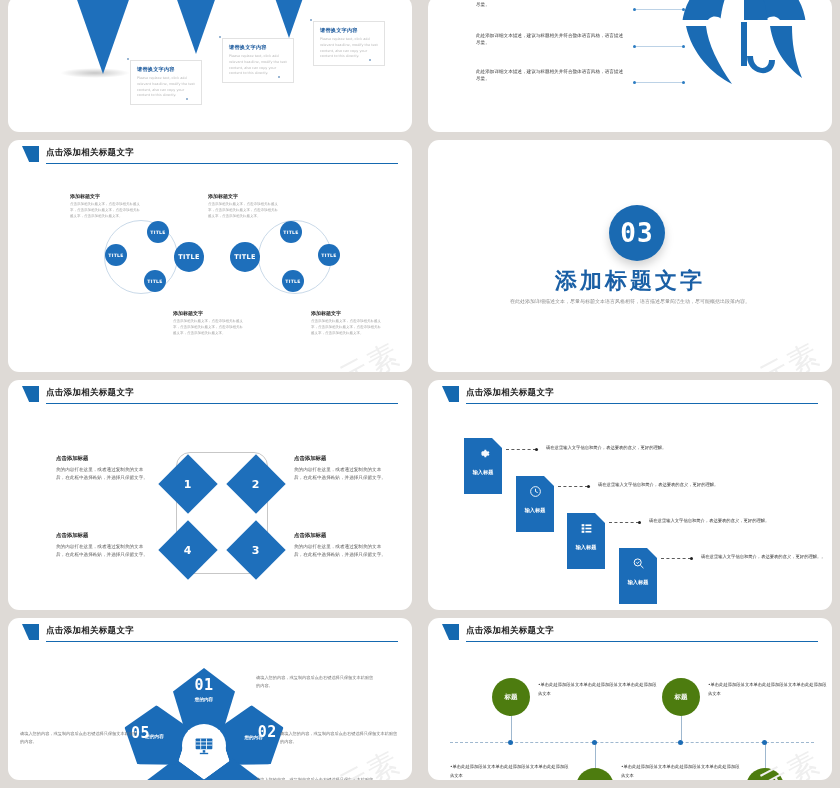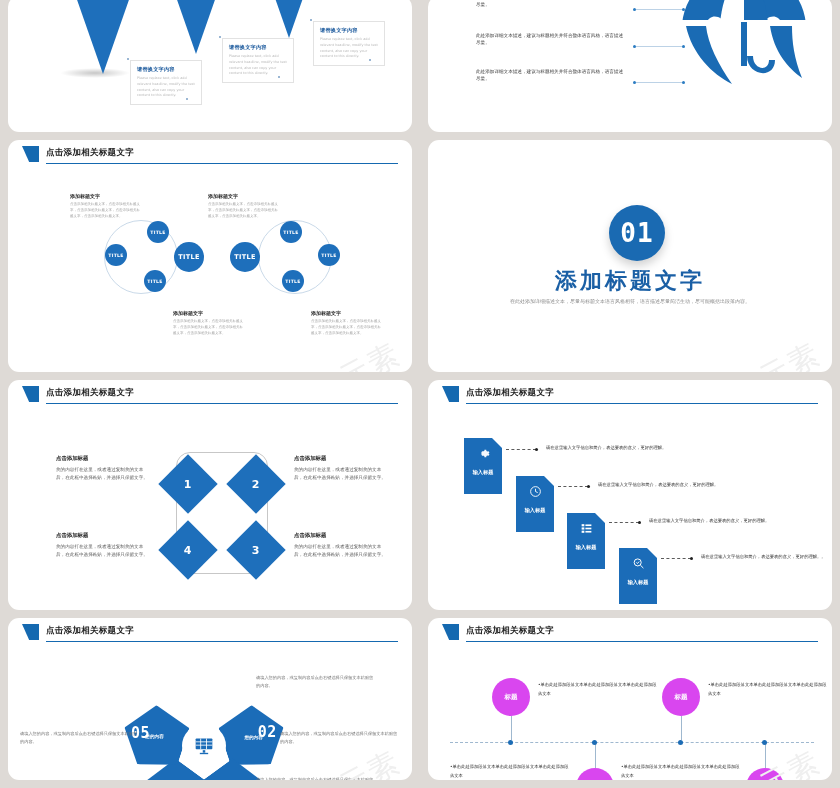--- a/index.html
+++ b/index.html
@@ -73,21 +73,21 @@
      clip-path:polygon(50% 0%,100% 38%,81% 100%,19% 100%,0% 38%);
      display:flex;flex-direction:column;align-items:center;}
   .petal .pn{font-size:15px;font-weight:bold;margin-top:8px;letter-spacing:.5px;
      font-family:"DejaVu Sans Mono","Liberation Mono",monospace;}
   .petal .pl{font-size:4.6px;margin-top:3px;font-weight:bold;}
   .hub{position:absolute;width:44px;height:44px;border-radius:50%;background:#fff;
      display:flex;align-items:center;justify-content:center;}
   .p-cap{position:absolute;font-size:4.2px;color:#6f6f6f;line-height:1.9;width:118px;}
   
   .tl-line{position:absolute;height:0;border-top:1px dashed #9fb8cf;}
-  .tl-circ{position:absolute;width:38px;height:38px;border-radius:50%;background:#d946ef;
+  .tl-circ{position:absolute;width:38px;height:38px;border-radius:50%;background:#4d7c0f;
      color:#fff;display:flex;align-items:center;justify-content:center;font-size:6.5px;font-weight:bold;}
   .tl-stem{position:absolute;width:1px;background:#9fb8cf;}
   .tl-dot{position:absolute;width:5px;height:5px;border-radius:50%;background:#1c6cb5;}
   .tl-txt{position:absolute;font-size:4.3px;color:#2b2b2b;line-height:2;width:120px;}
 </style>
 </head>
 <body>
 
 <div class="grid">
 
@@ -214,21 +214,21 @@
       <div class="t">添加标题文字</div>
       <div class="b">点击添加相关标题文字，点击添加相关标题文字，点击添加相关标题文字，点击添加相关标题文字，点击添加相关标题文字。</div>
     </div>
 
     <div class="wm">氢元素</div>
   </div>
   </div>
 
   <div class="cell">
   <div class="slide">
-    <div class="sec-circle" style="left:181px;top:65px;">01</div>
+    <div class="sec-circle" style="left:181px;top:65px;">03</div>
     <div class="sec-title" style="top:126px;">添加标题文字</div>
     <div class="sec-sub" style="top:156px;left:80px;right:80px;">在此处添加详细描述文本，尽量与标题文本语言风格相符，语言描述尽量简洁生动，尽可能概括出段落内容。</div>
     <div class="wm">氢元素</div>
   </div>
   </div>
 
   <div class="cell">
   <div class="slide">
     <div class="shead">
       <div class="sflag"></div>
@@ -341,20 +341,24 @@
   </div>
 
   <div class="cell">
   <div class="slide">
     <div class="shead">
       <div class="sflag"></div>
       <div class="stitle">点击添加相关标题文字</div>
       <div class="srule"></div>
     </div>
 
+    <div class="petal" style="left:165px;top:50px;">
+      <div class="pn">01</div>
+      <div class="pl">您的内容</div>
+    </div>
     <div class="petal" style="left:215px;top:88px;transform:rotate(72deg);">
       <div class="pn" style="transform:rotate(-72deg);">02</div>
       <div class="pl" style="transform:rotate(-72deg);">您的内容</div>
     </div>
     <div class="petal" style="left:196px;top:146px;transform:rotate(144deg);">
       
       
     </div>
     <div class="petal" style="left:134px;top:146px;transform:rotate(216deg);">
       

